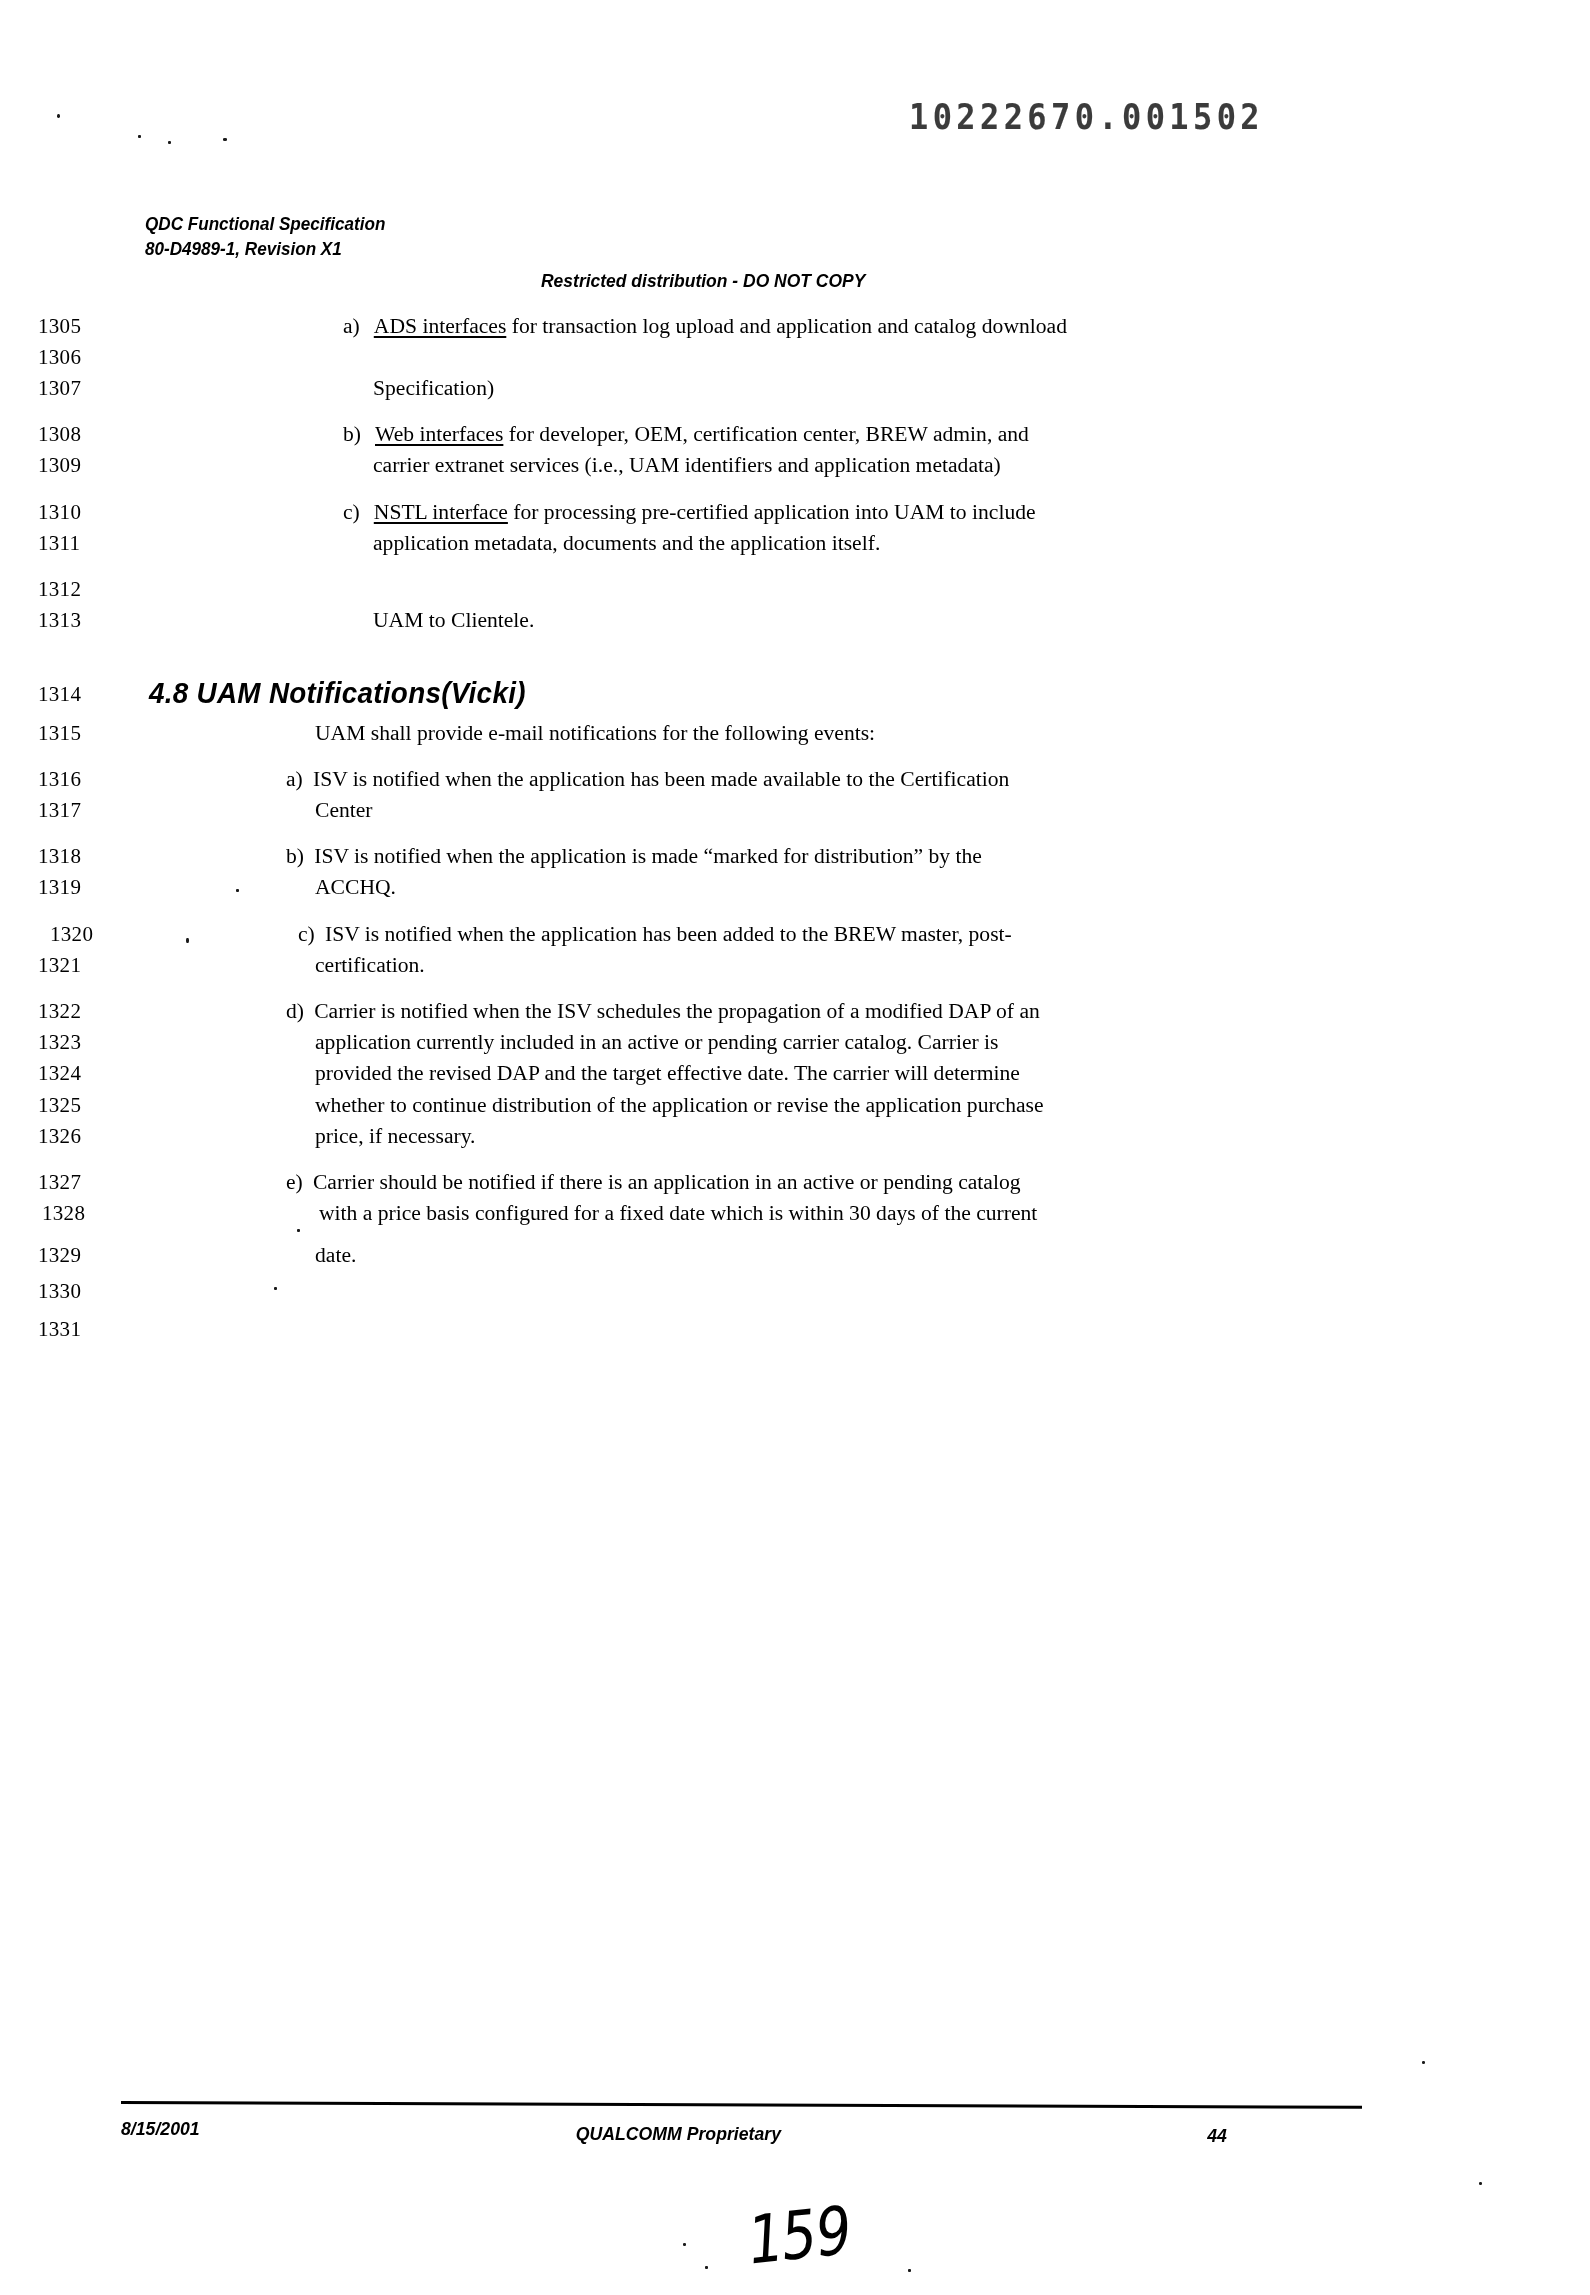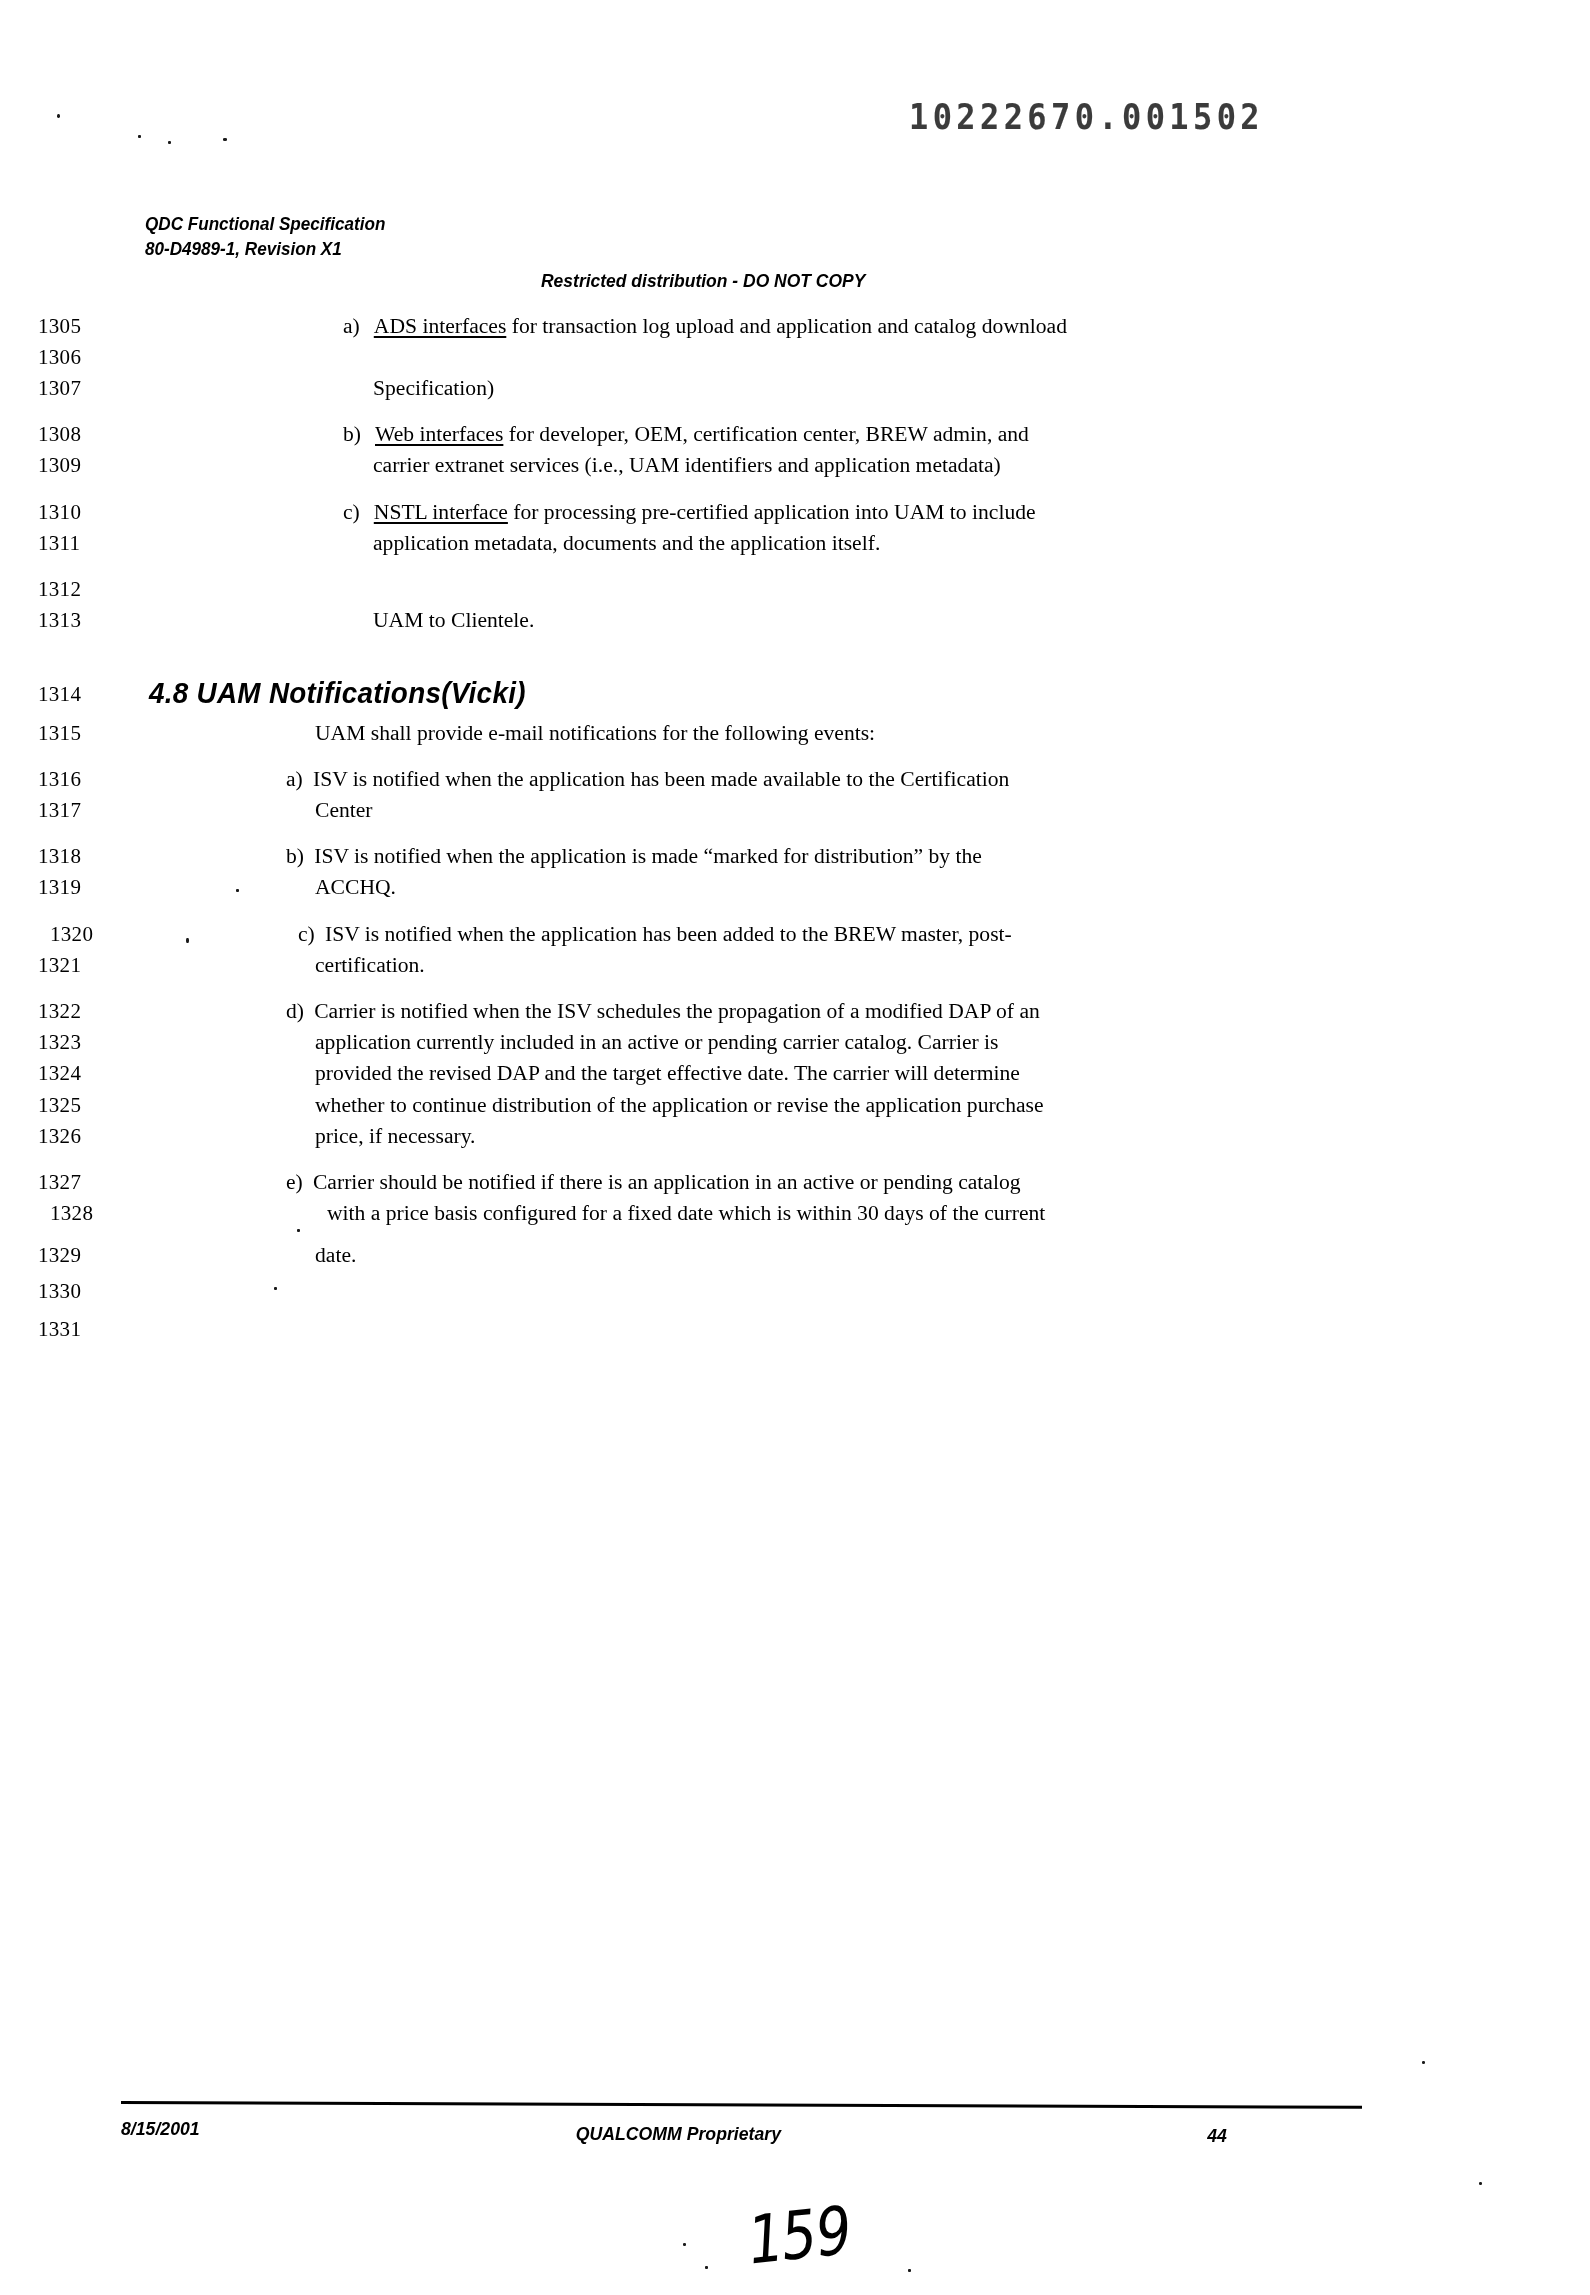--- a/index.html
+++ b/index.html
@@ -265,21 +265,21 @@
         <div class="linetext ind-text-2"><span>whether to continue distribution of the application or revise the application purchase</span></div>
       </div>
       <div class="num-line" style="position: absolute; top: 1124px; left: 0px; width: 1590px;">
         <div class="lineno">1326</div>
         <div class="linetext ind-text-2"><span>price, if necessary.</span></div>
       </div>
       <div class="num-line" style="position: absolute; top: 1170px; left: 0px; width: 1590px;">
         <div class="lineno">1327</div>
         <div class="linetext ind-marker-2"><span>e)</span><span style="display:inline-block;width:10.2px"></span><span>Carrier should be notified if there is an application in an active or pending catalog</span></div>
       </div>
-      <div class="num-line" style="position: absolute; top: 1201px; left: 12px; width: 1306px;">
+      <div class="num-line" style="position: absolute; top: 1201px; left: 4px; width: 1306px;">
         <div class="lineno">1328</div>
         <div class="linetext ind-text-2"><span>with a price basis configured for a fixed date which is within 30 days of the current</span></div>
       </div>
       <div class="num-line" style="position: absolute; top: 1232px; left: 0px; width: 1590px; margin-top: 11px;">
         <div class="lineno">1329</div>
         <div class="linetext ind-text-2"><span>date.</span></div>
       </div>
       <div class="num-line" style="position: absolute; top: 1279px; left: 0px; width: 1590px; padding-left: 20px;">
         <div class="lineno">1330</div>
       </div>

